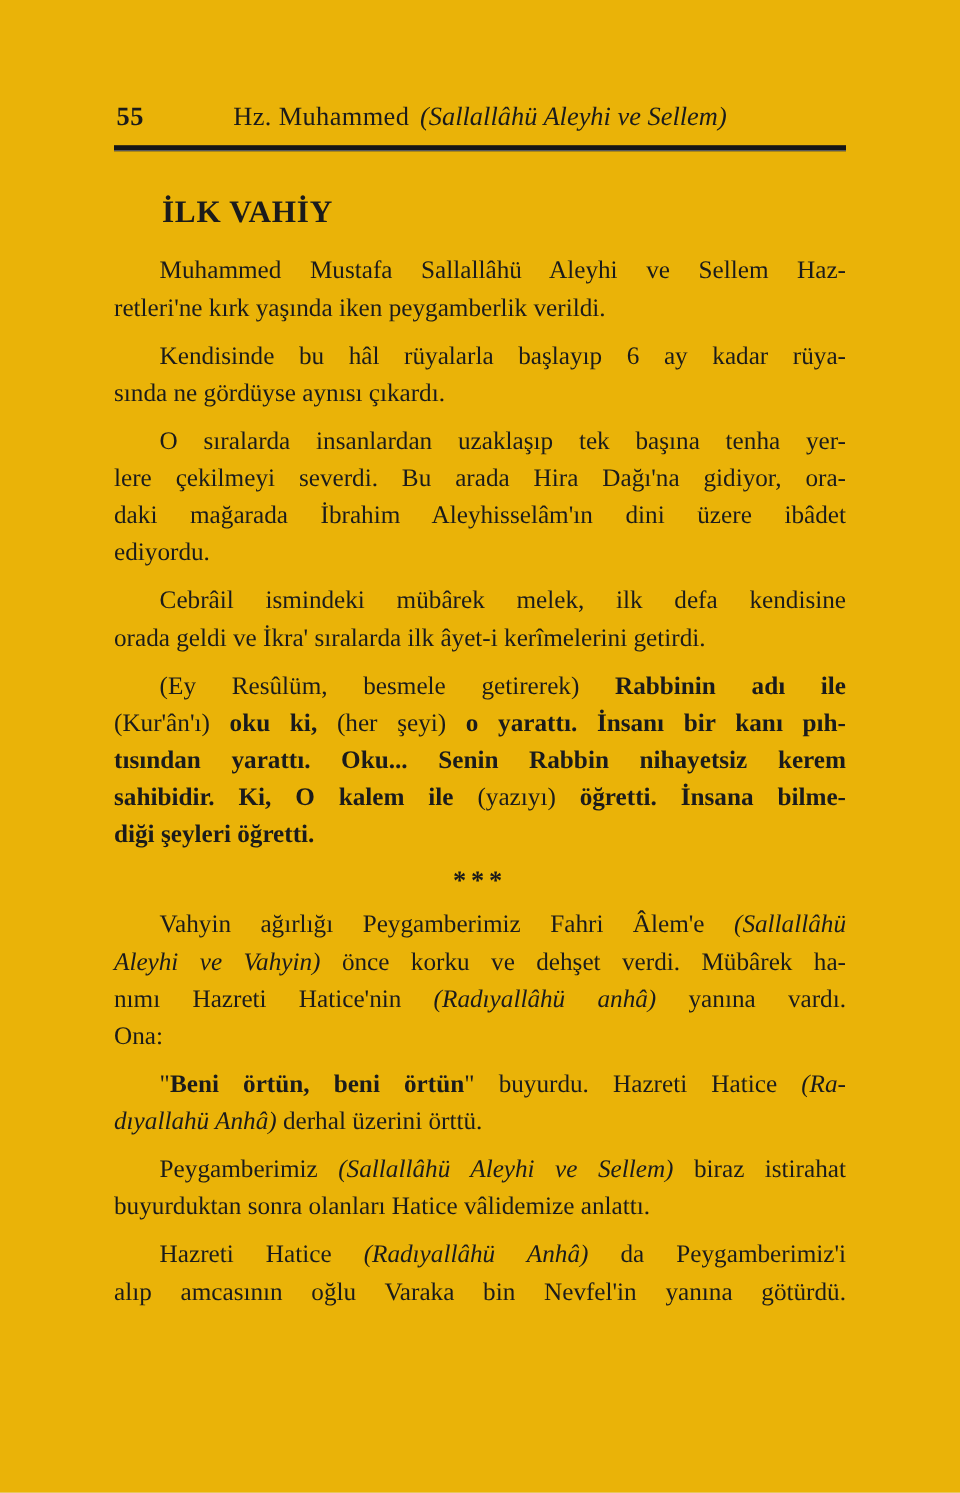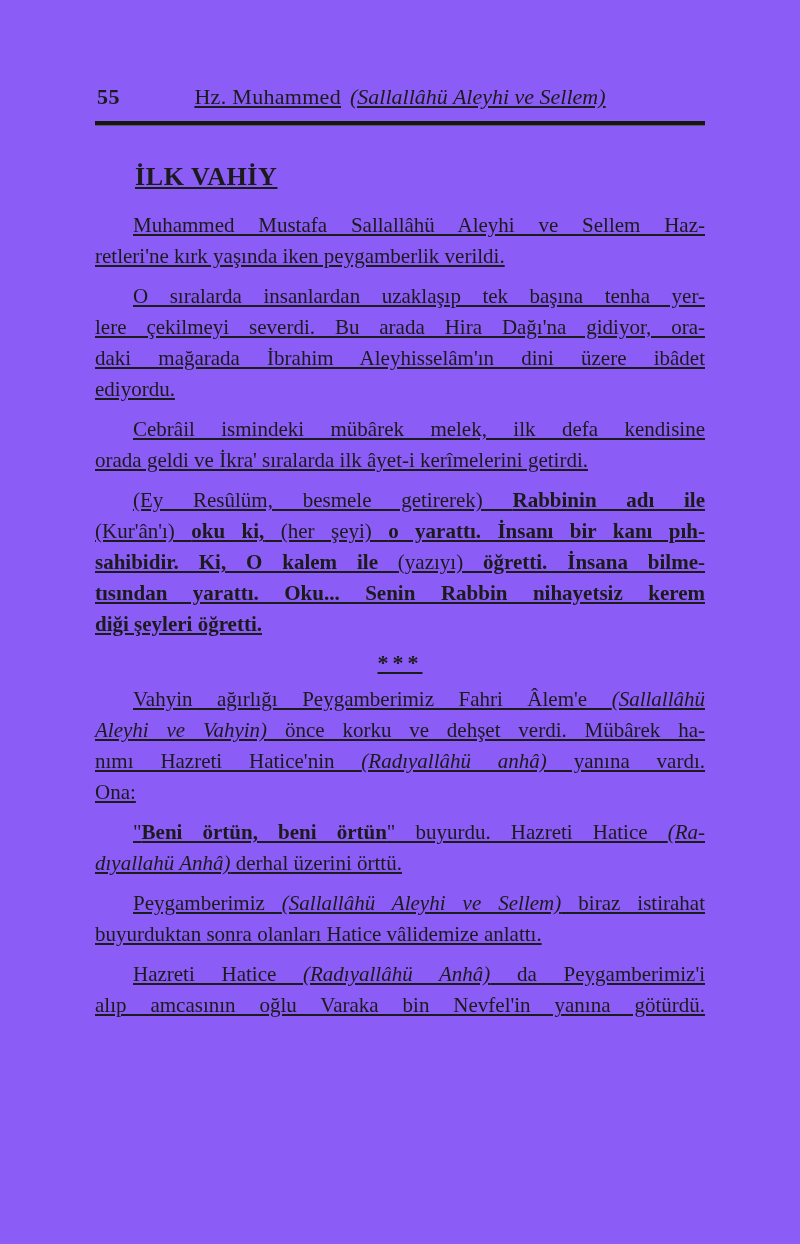--- a/index.html
+++ b/index.html
@@ -1,27 +1,26 @@
 <!DOCTYPE html>
 <html><head>
 <meta charset="utf-8">
 <style>
   html, body { margin: 0; padding: 0; background: #e9e9e9; }
   .page {
     position: relative;
     width: 800px;
     height: 1244px;
     margin: 0 auto;
-    background: #8b5cf6;
+    background: #eab308;
     color: #1b1b1b;
     box-sizing: border-box;
     padding: 84px 95px 0 95px;
     font-family: "Liberation Serif", "DejaVu Serif", serif;
     overflow: hidden;
-    text-decoration: underline;
   }
   .page-header {
     position: relative;
     height: 30px;
     text-align: center;
     font-size: 22px;
     line-height: 26px;
     white-space: nowrap;
   }
   .page-number {
@@ -75,34 +74,38 @@
     <span class="header-title"><span class="header-main">Hz. Muhammed</span><span class="header-honorific">(Sallallâhü Aleyhi ve Sellem)</span></span>
   </header>
   <div class="rule"></div>
   <h1 class="section-heading">İLK VAHİY</h1>
   <article class="body-text" id="content">
       <div class="paragraph">
         <div class="line indent"><span class="run-n">Muhammed Mustafa Sallallâhü Aleyhi ve Sellem Haz-</span></div>
         <div class="line last"><span class="run-n">retleri'ne kırk yaşında iken peygamberlik verildi.</span></div>
       </div>
       <div class="paragraph">
+        <div class="line indent"><span class="run-n">Kendisinde bu hâl rüyalarla başlayıp 6 ay kadar rüya-</span></div>
+        <div class="line last"><span class="run-n">sında ne gördüyse aynısı çıkardı.</span></div>
+      </div>
+      <div class="paragraph">
         <div class="line indent"><span class="run-n">O sıralarda insanlardan uzaklaşıp tek başına tenha yer-</span></div>
         <div class="line"><span class="run-n">lere çekilmeyi severdi. Bu arada Hira Dağı'na gidiyor, ora-</span></div>
         <div class="line"><span class="run-n">daki mağarada İbrahim Aleyhisselâm'ın dini üzere ibâdet</span></div>
         <div class="line last"><span class="run-n">ediyordu.</span></div>
       </div>
       <div class="paragraph">
         <div class="line indent"><span class="run-n">Cebrâil ismindeki mübârek melek, ilk defa kendisine</span></div>
         <div class="line last"><span class="run-n">orada geldi ve İkra' sıralarda ilk âyet-i kerîmelerini getirdi.</span></div>
       </div>
       <div class="paragraph">
         <div class="line indent"><span class="run-n">(Ey Resûlüm, besmele getirerek) </span><span class="run-b">Rabbinin adı ile</span></div>
         <div class="line"><span class="run-n">(Kur'ân'ı) </span><span class="run-b">oku ki,</span><span class="run-n"> (her şeyi) </span><span class="run-b">o yarattı. İnsanı bir kanı pıh-</span></div>
+        <div class="line"><span class="run-b">tısından yarattı. Oku... Senin Rabbin nihayetsiz kerem</span></div>
         <div class="line"><span class="run-b">sahibidir. Ki, O kalem ile </span><span class="run-n">(yazıyı) </span><span class="run-b">öğretti. İnsana bilme-</span></div>
-        <div class="line"><span class="run-b">tısından yarattı. Oku... Senin Rabbin nihayetsiz kerem</span></div>
         <div class="line last"><span class="run-b">diği şeyleri öğretti.</span></div>
       </div>
       <div class="separator">***</div>
       <div class="paragraph">
         <div class="line indent"><span class="run-n">Vahyin ağırlığı Peygamberimiz Fahri Âlem'e </span><span class="run-i">(Sallallâhü</span></div>
         <div class="line"><span class="run-i">Aleyhi ve Vahyin)</span><span class="run-n"> önce korku ve dehşet verdi. Mübârek ha-</span></div>
         <div class="line"><span class="run-n">nımı Hazreti Hatice'nin </span><span class="run-i">(Radıyallâhü anhâ)</span><span class="run-n"> yanına vardı.</span></div>
         <div class="line last"><span class="run-n">Ona:</span></div>
       </div>
       <div class="paragraph">

